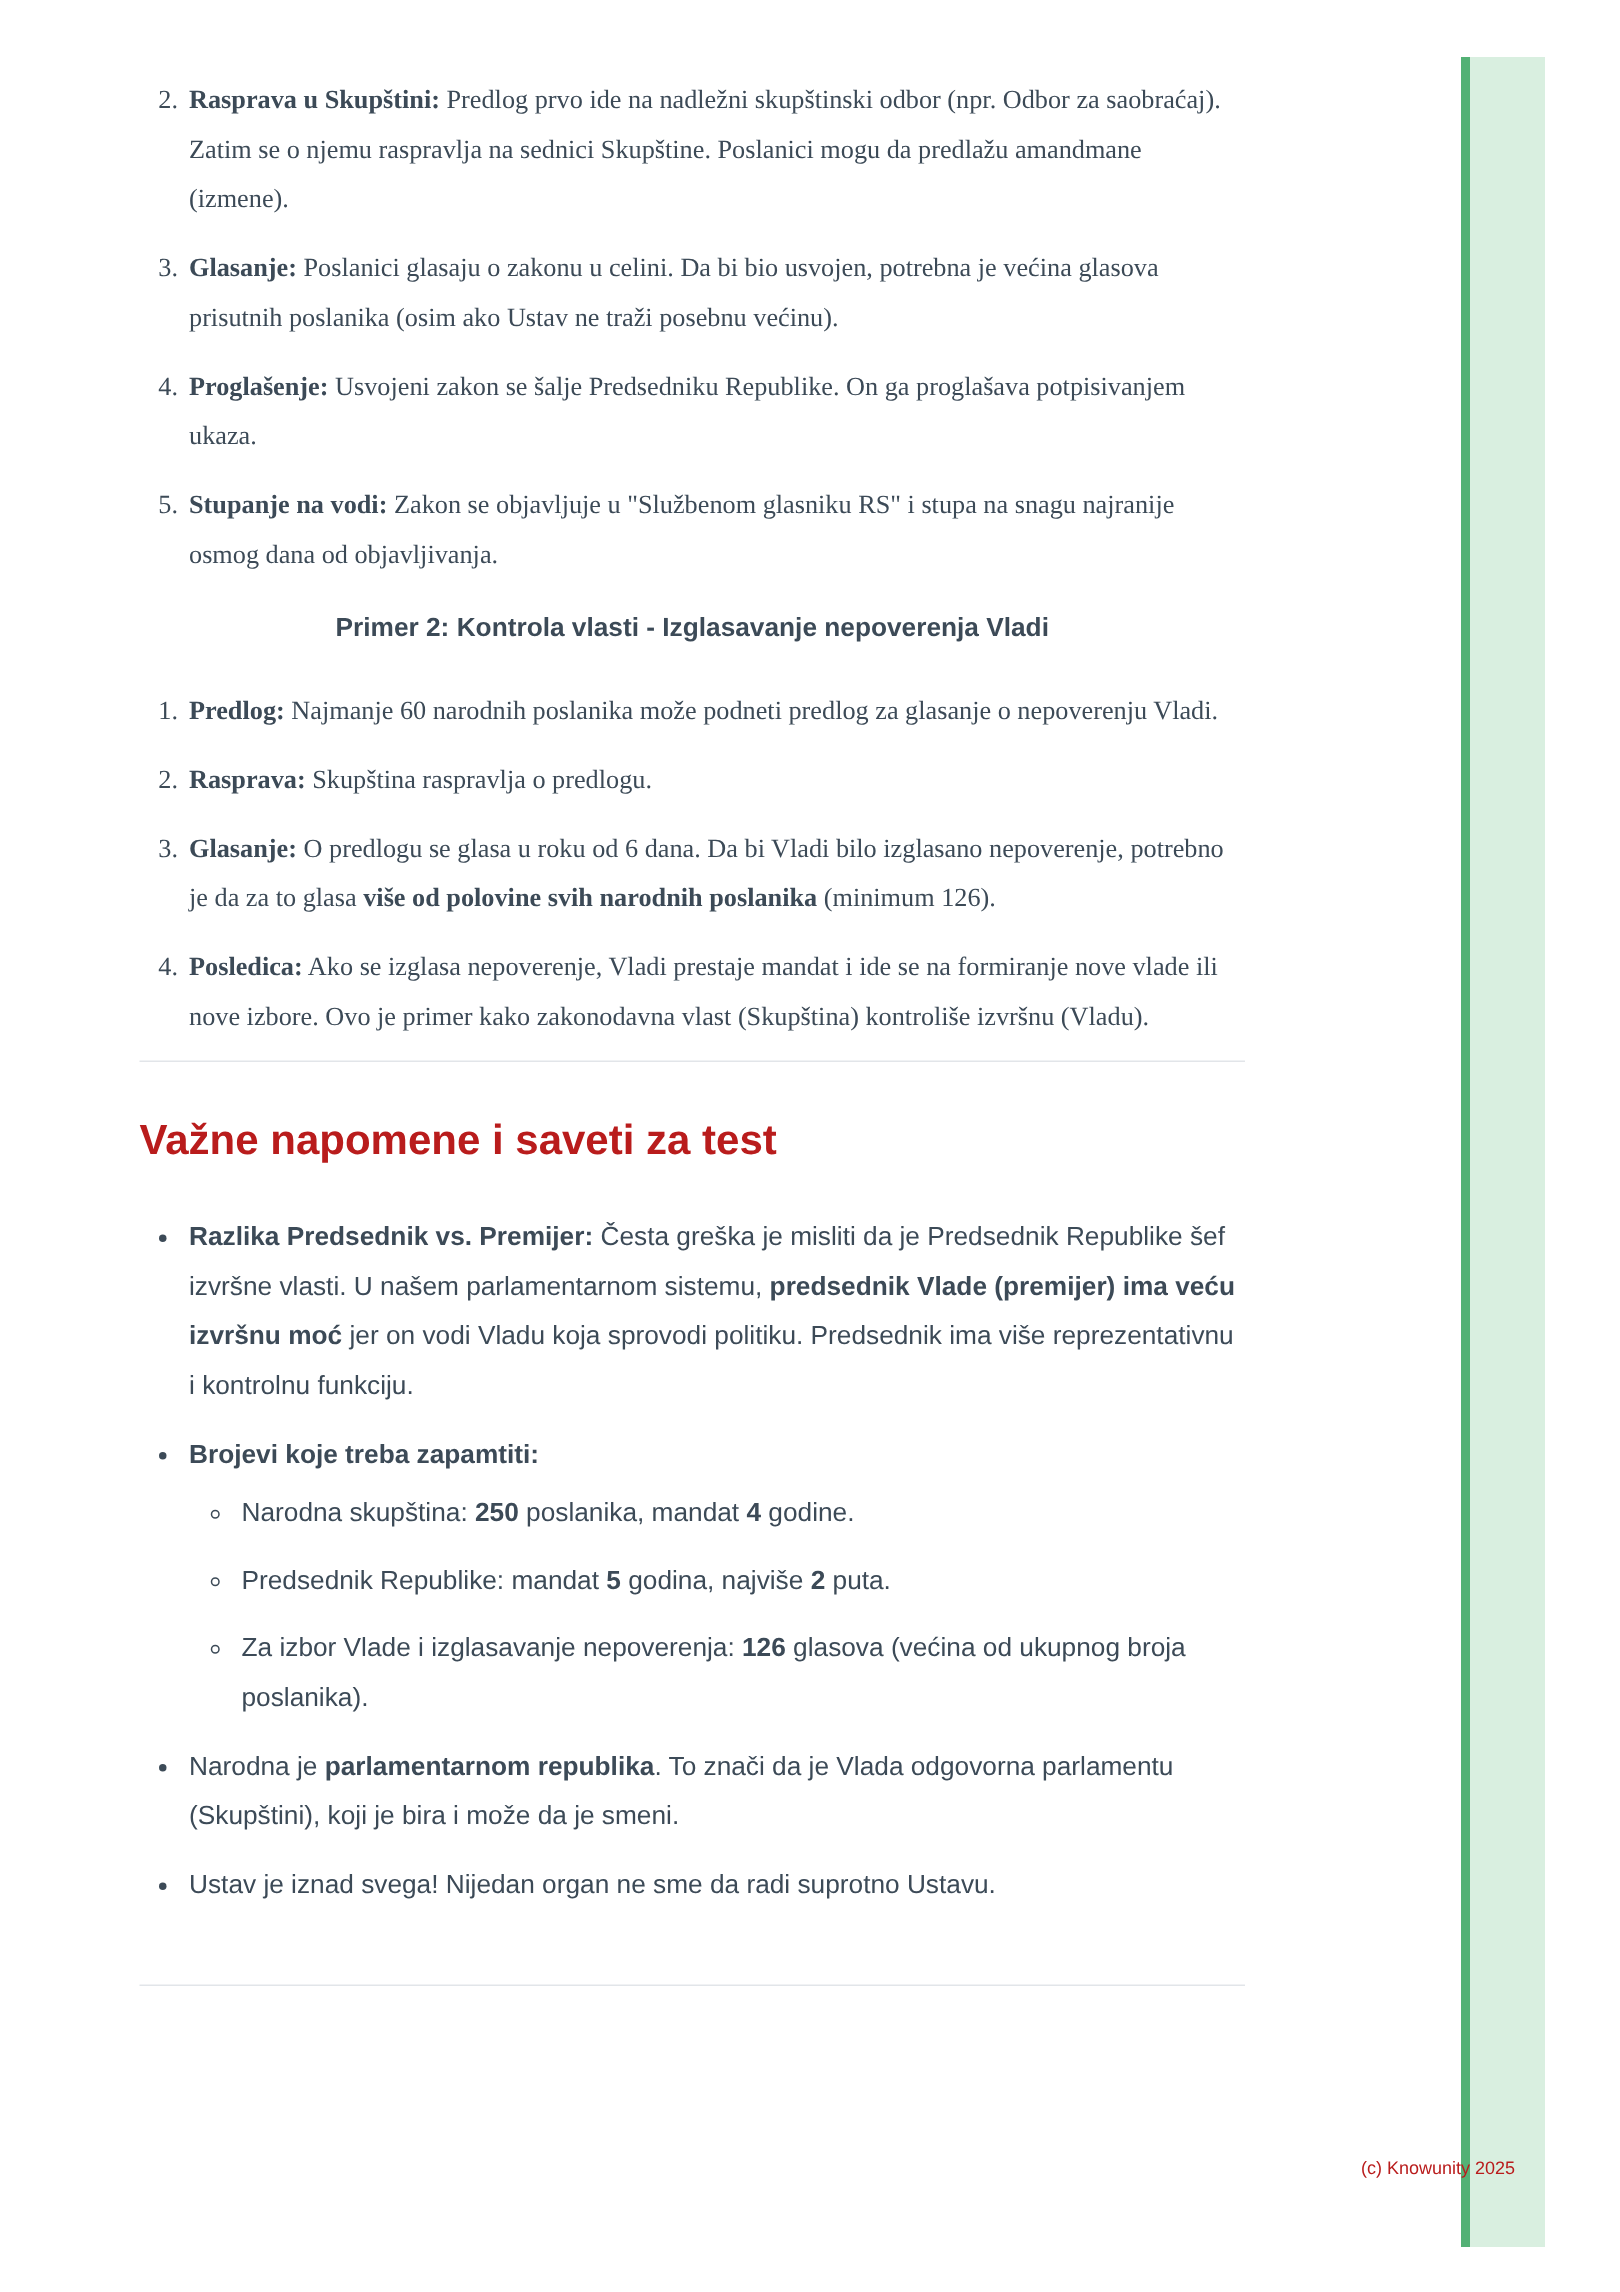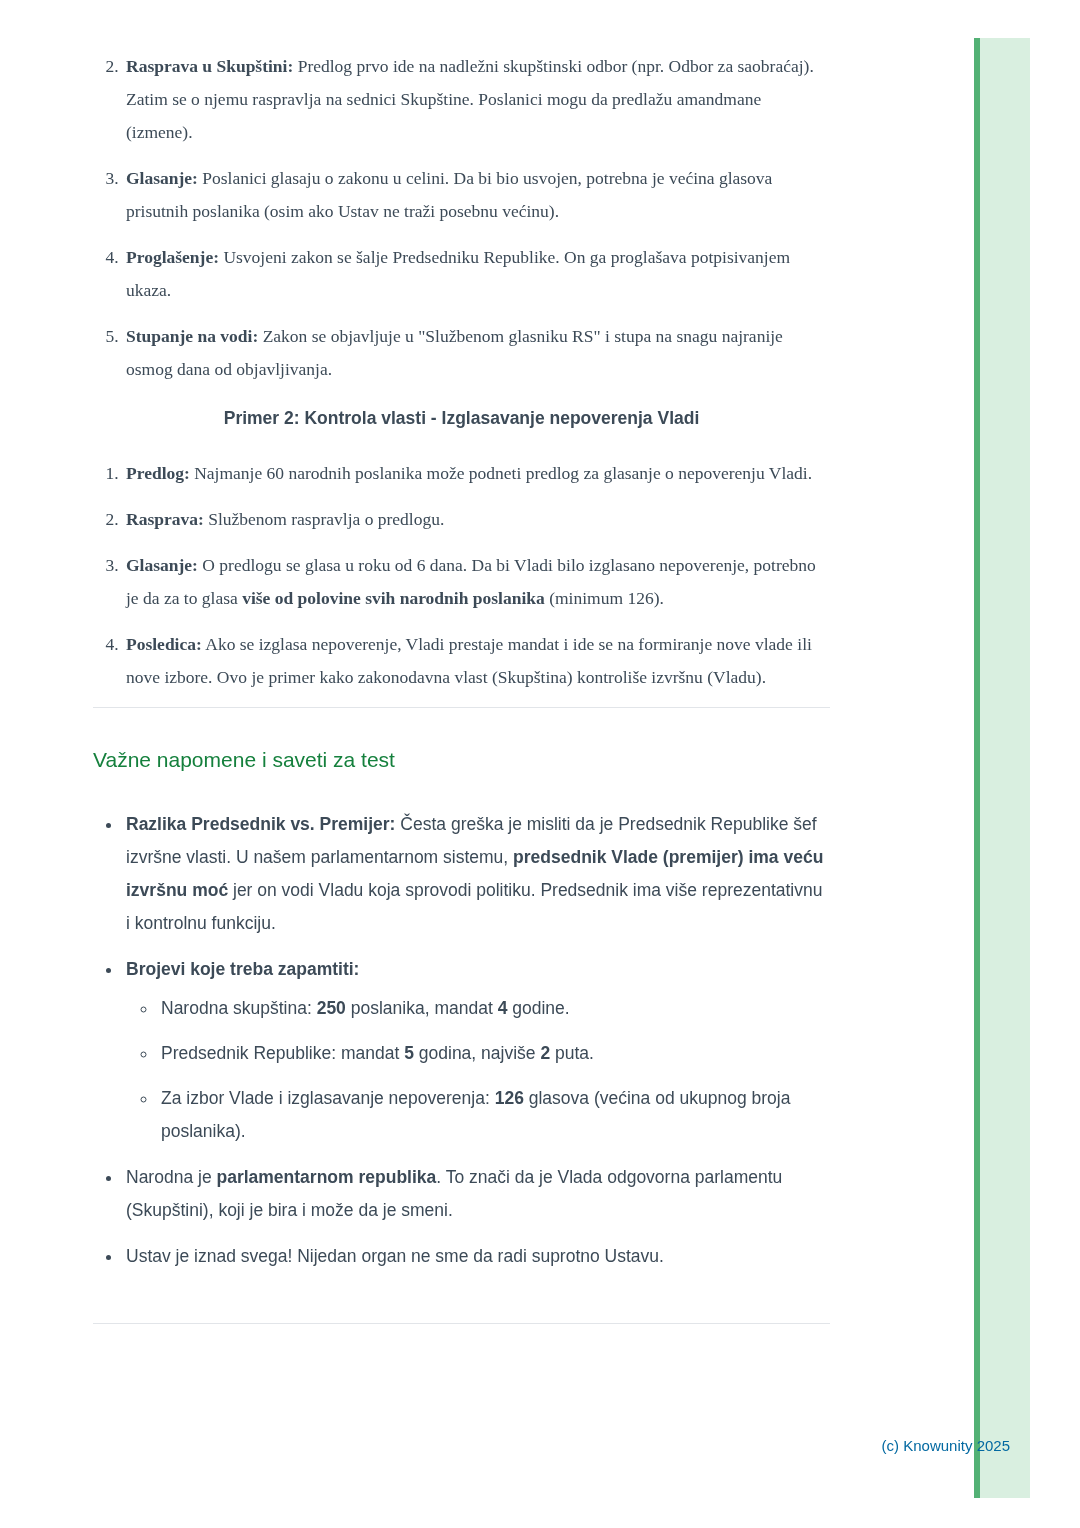--- a/index.html
+++ b/index.html
@@ -26,26 +26,26 @@
   ul.bullet-list { list-style:disc; padding-left:30px; margin:0; }
   ul.sub-list { list-style:circle; padding-left:32px; margin-top:6px; margin-bottom:0; }
   li { margin-bottom:13px; padding-left:3px; }
   ul.sub-list li { margin-bottom:12px; }
   ul.sub-list li:last-child { margin-bottom:0; }
   .b { font-weight:bold; }
   .bold-heading { font-weight:bold; margin:16px 0 22px 0;text-align:center; }
   hr.divider { border:none; border-top:1px solid #e2e5e9; margin:8px 0 34px 0; }
   hr.bottom-divider { border:none; border-top:1px solid #e2e5e9; margin:50px 0 0 0; }
   h2.green-heading {
-    color:#15803d; font-size:21px; line-height:36px; font-weight:normal;
+    color:#b91c1c; font-size:28px; line-height:36px; font-weight:bold;
     margin:0 0 30px 0;
   }
   .copyright {
     position:absolute; right:70px; top:1438px; z-index:2;
-    font-size:15px; line-height:15px; color:#0369a1;
+    font-size:12px; line-height:15px; color:#b91c1c;
   }
 </style>
 </head>
 <body>
 
 <div class="edge-accent"></div>
 <div class="edge-stripe"></div>
 
 <main class="content">
 
@@ -53,21 +53,21 @@
     <li><span class="b">Rasprava u Skupštini:</span><span> Predlog prvo ide na nadležni skupštinski odbor (npr. Odbor za saobraćaj). Zatim se o njemu raspravlja na sednici Skupštine. Poslanici mogu da predlažu amandmane (izmene).</span></li>
     <li><span class="b">Glasanje:</span><span> Poslanici glasaju o zakonu u celini. Da bi bio usvojen, potrebna je većina glasova prisutnih poslanika (osim ako Ustav ne traži posebnu većinu).</span></li>
     <li><span class="b">Proglašenje:</span><span> Usvojeni zakon se šalje Predsedniku Republike. On ga proglašava potpisivanjem ukaza.</span></li>
     <li><span class="b">Stupanje na vodi:</span><span> Zakon se objavljuje u "Službenom glasniku RS" i stupa na snagu najranije osmog dana od objavljivanja.</span></li>
   </ol>
 
   <p class="bold-heading">Primer 2: Kontrola vlasti - Izglasavanje nepoverenja Vladi</p>
 
   <ol class="num-list" start="1">
     <li><span class="b">Predlog:</span><span> Najmanje 60 narodnih poslanika može podneti predlog za glasanje o nepoverenju Vladi.</span></li>
-    <li><span class="b">Rasprava:</span><span> Službenom raspravlja o predlogu.</span></li>
+    <li><span class="b">Rasprava:</span><span> Skupština raspravlja o predlogu.</span></li>
     <li><span class="b">Glasanje:</span><span> O predlogu se glasa u roku od 6 dana. Da bi Vladi bilo izglasano nepoverenje, potrebno je da za to glasa </span><span class="b">više od polovine svih narodnih poslanika</span><span> (minimum 126).</span></li>
     <li><span class="b">Posledica:</span><span> Ako se izglasa nepoverenje, Vladi prestaje mandat i ide se na formiranje nove vlade ili nove izbore. Ovo je primer kako zakonodavna vlast (Skupština) kontroliše izvršnu (Vladu).</span></li>
   </ol>
 
   <hr class="divider">
 
   <h2 class="green-heading">Važne napomene i saveti za test</h2>
 
   <ul class="bullet-list">
     <li><span class="b">Razlika Predsednik vs. Premijer:</span><span> Česta greška je misliti da je Predsednik Republike šef izvršne vlasti. U našem parlamentarnom sistemu, </span><span class="b">predsednik Vlade (premijer) ima veću izvršnu moć</span><span> jer on vodi Vladu koja sprovodi politiku. Predsednik ima više reprezentativnu i kontrolnu funkciju.</span></li>

